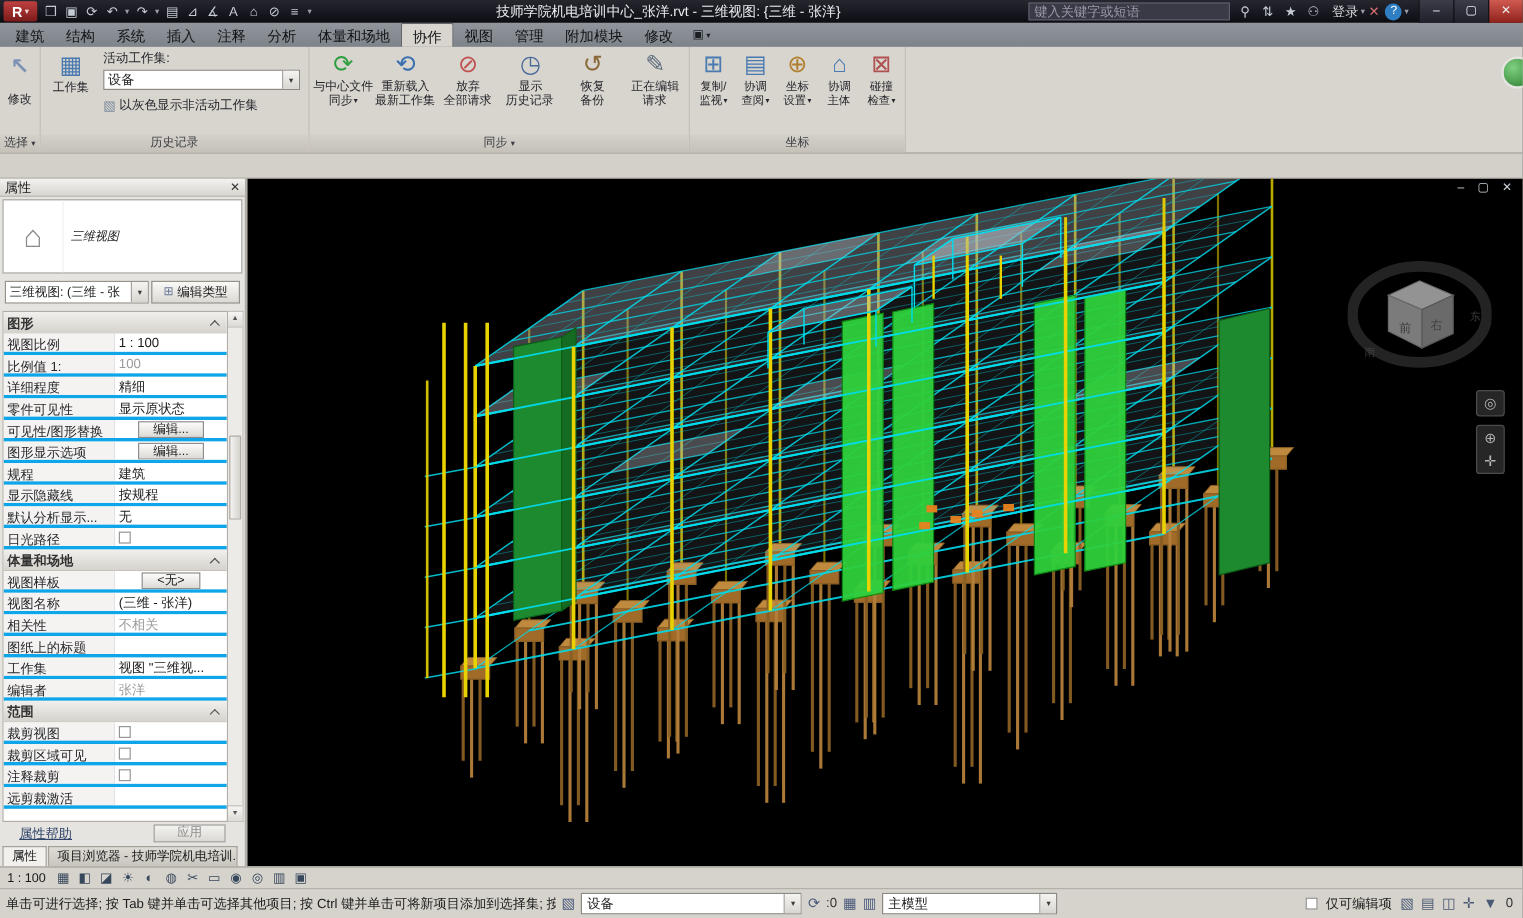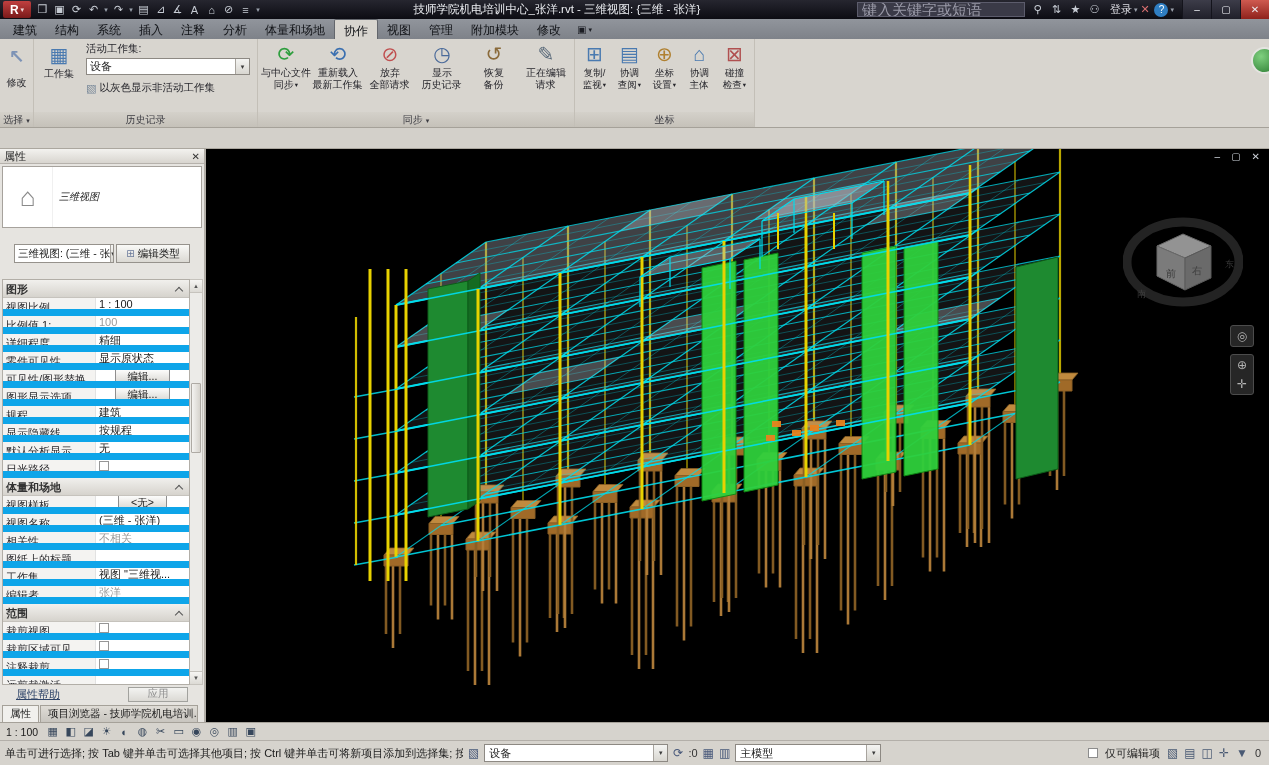--- a/index.html
+++ b/index.html
@@ -11,21 +11,21 @@
 .titlebar{position:absolute;left:0;top:0;width:100%;height:19px;
   background:linear-gradient(#26262f,#0c0c13);display:flex;align-items:center;color:#d8d8dc;z-index:30;}
 .rlogo{width:28px;height:17px;background:linear-gradient(#c04040,#7a1a1a);color:#fff;font-weight:bold;
   font-size:12px;display:flex;align-items:center;justify-content:center;margin:1px 3px;border-radius:2px;}
 .rlogo i{font-style:normal;font-size:7px;margin-left:2px;color:#f0d8d8;}
 .qat{display:flex;align-items:center;}
 .qicon{width:17px;height:16px;display:flex;align-items:center;justify-content:center;font-size:11px;color:#c6cbd3;}
 .qicon.k-caret{width:8px;font-size:7px;color:#99a0ab;}
 .tb-title{flex:1;text-align:center;font-size:11.5px;color:#eceef2;white-space:nowrap;overflow:hidden;}
 .searchbox{width:168px;height:15px;background:#3a3a47;border:1px solid #5c5c6c;color:#d0d0d8;
-  font-size:15px;padding:0 4px;margin:0 5px;}
+  font-size:11px;padding:0 4px;margin:0 5px;}
 .searchbox::placeholder{color:#9a9aa8;}
 .tbicons{display:flex;align-items:center;gap:4px;margin-right:6px;}
 .tbicons .qicon{width:15px;}
 .loginlbl{font-size:11px;color:#dcdce2;margin:0 2px;}
 .smallcaret{font-size:7px;color:#9aa0ab;}
 .xicon{color:#d87070;font-size:11px;width:15px;text-align:center;}
 .helpq{width:14px;height:14px;border-radius:50%;background:#2f7ec2;color:#fff;font-size:10px;
   display:flex;align-items:center;justify-content:center;margin:0 2px;}
 .winbtns{display:flex;height:19px;margin-left:8px;}
 .winbtn{width:29px;display:flex;align-items:center;justify-content:center;font-size:10px;color:#eceef2;
@@ -80,30 +80,30 @@
 
 .props{position:absolute;left:0;top:149px;width:206px;height:573px;background:#e6e4e0;
   border-right:2px solid #b2aea7;display:flex;flex-direction:column;z-index:10;}
 .ptitle{height:15px;background:linear-gradient(#f3f2ef,#d8d5cf);border-bottom:1px solid #b6b2ac;
   display:flex;align-items:center;padding:0 4px;font-size:11px;color:#222;}
 .ptitle .x{margin-left:auto;font-size:10px;color:#333;}
 .typebox{margin:2px;height:62px;background:#fff;border:1px solid #a6a29c;display:flex;align-items:center;}
 .typeicon{width:50px;height:100%;display:flex;align-items:center;justify-content:center;font-size:26px;
   color:#8a8a8a;border-right:1px solid #f0f0f0;}
 .typelabel{font-size:10px;padding-left:6px;color:#222;font-style:italic;}
-.selrow{display:flex;margin:14px;gap:2px;height:19px;}
+.selrow{display:flex;margin:4px;gap:2px;height:19px;}
 .viewsel{flex:1;background:#fff;border:1px solid #96928c;font-size:10.5px;display:flex;align-items:center;
   padding-left:3px;white-space:nowrap;overflow:hidden;}
 .viewsel .combocaret{height:17px;}
 .edittype{width:74px;border:1px solid #96928c;background:linear-gradient(#f9f9f7,#dbd9d3);font-size:10.5px;
   display:flex;align-items:center;justify-content:center;gap:3px;white-space:nowrap;}
 .edittype .eicon{color:#6a7a9a;font-size:10px;}
 .gridwrap{flex:1;display:flex;margin:2px 1px 0 2px;min-height:0;}
 .pgrid{flex:1;background:#fff;border:1px solid #b2aea7;overflow:hidden;}
-.prow{display:flex;height:18px;border-bottom:7px solid #0ea5e9;font-size:11px;position:relative;}
+.prow{display:flex;height:18px;border-bottom:3px solid #0ea5e9;font-size:11px;position:relative;}
 .pl{width:93px;padding:2px 3px 0;background:#f4f3f1;border-right:1px solid #e2e2e2;
   white-space:nowrap;overflow:hidden;color:#28282c;}
 .pv{flex:1;padding:1px 3px 0;background:#fff;white-space:nowrap;overflow:hidden;display:flex;align-items:center;}
 .cb{display:none;width:10px;height:10px;border:1px solid #969696;background:#fff;}
 .k-check .cb{display:inline-block;}
 .k-gray .pvtext{color:#9a9a9a;}
 .k-header{background:linear-gradient(#f1f0ed,#d6d3cd);border-bottom:1px solid #c6c3bd;}
 .k-header .pl{width:100%;background:transparent;border-right:none;font-weight:bold;color:#333;}
 .k-header::after{content:"";position:absolute;right:7px;top:8px;width:5px;height:5px;
   border-left:1.5px solid #555;border-top:1.5px solid #555;transform:rotate(45deg);}

